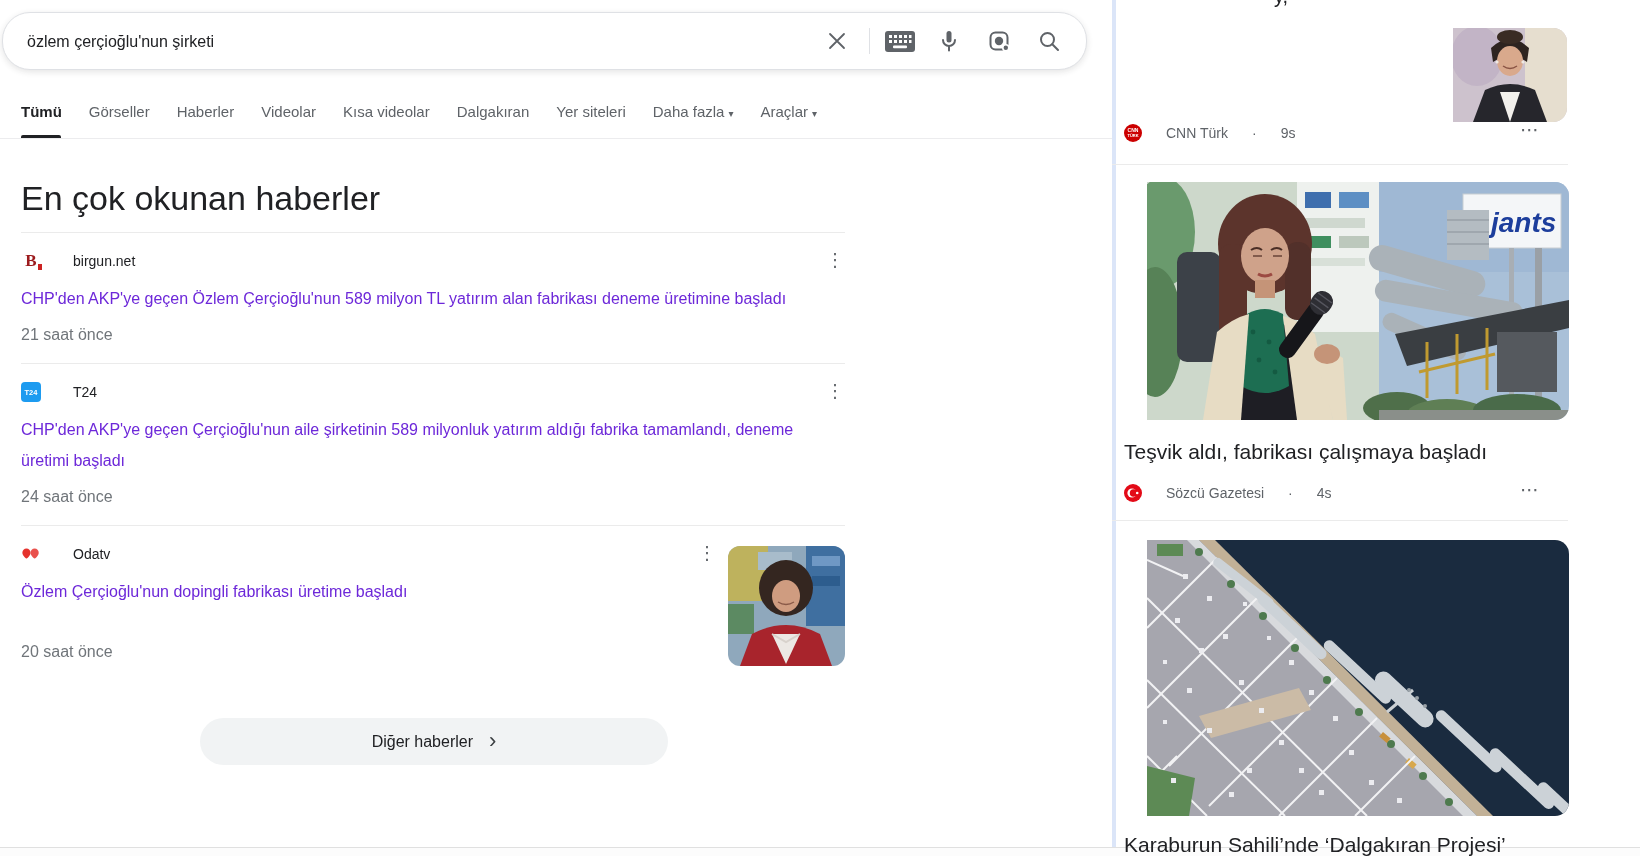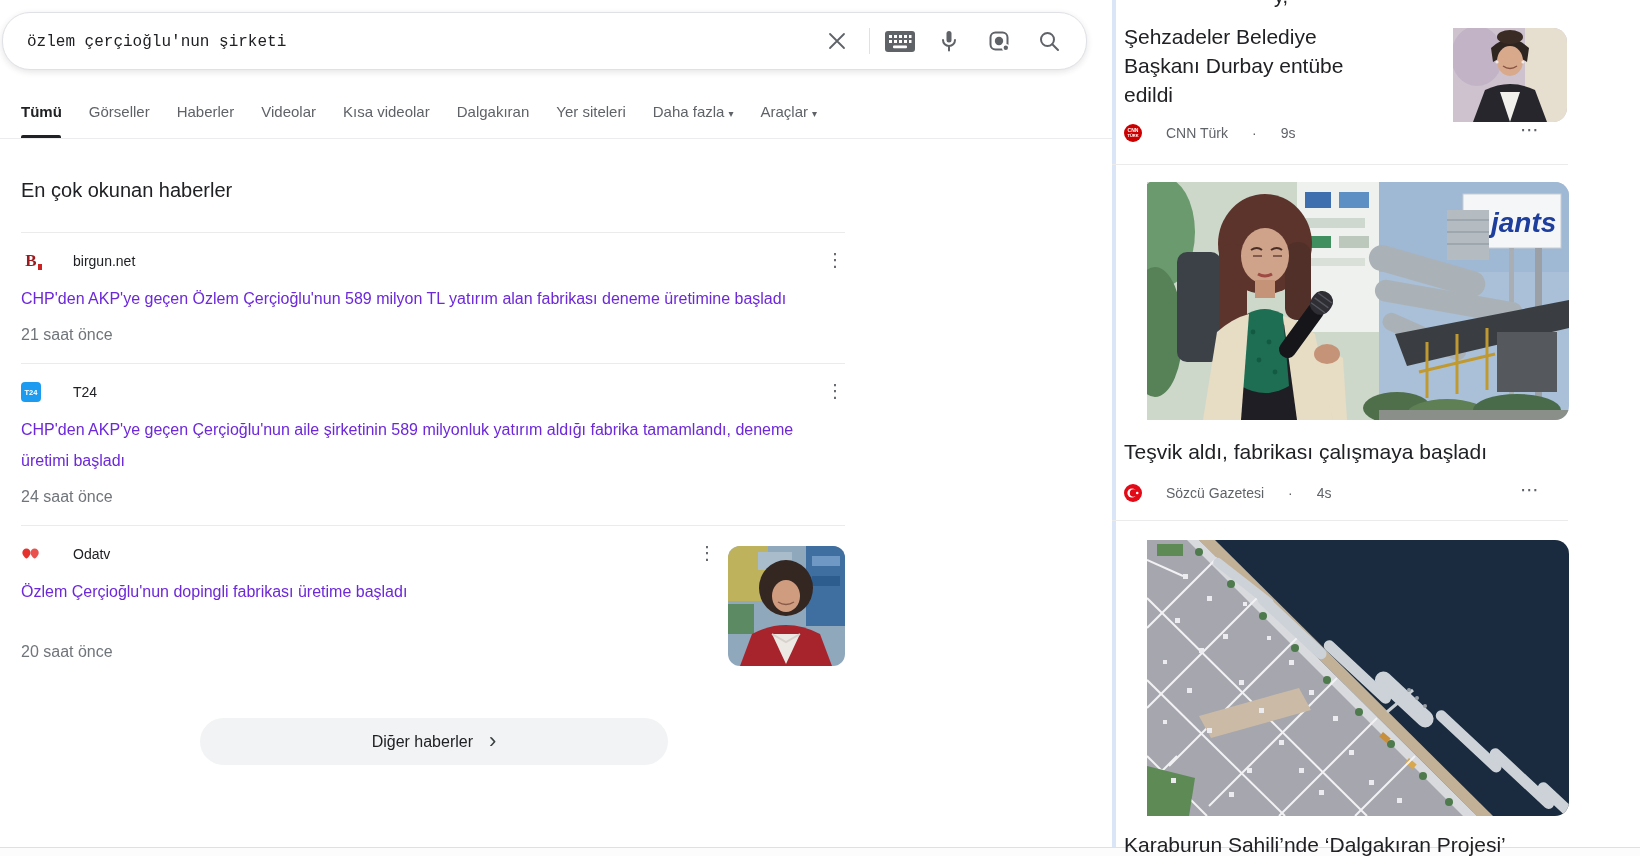--- a/index.html
+++ b/index.html
@@ -2,37 +2,37 @@
 <html><head>
 <meta charset="utf-8">
 <style>
   html,body{margin:0;padding:0;width:1640px;height:856px;overflow:hidden;background:#fff;
     font-family:"Liberation Sans","DejaVu Sans",sans-serif;color:#202124;}
   .abs{position:absolute;}
   
   #search-box{left:2px;top:12px;width:1083px;height:56px;border:1px solid #dfe1e5;border-radius:28px;
     box-shadow:0 2px 6px rgba(32,33,36,.12);background:#fff;}
   #search-input{position:absolute;left:22px;top:0;width:770px;height:56px;border:none;outline:none;
-    font-size:16px;color:#202124;font-family:Liberation Mono, monospace;background:transparent;}
+    font-size:16px;color:#202124;font-family:Liberation Sans, sans-serif;background:transparent;}
   .sicon{position:absolute;top:16px;width:24px;height:24px;cursor:pointer;}
   #clear-btn{left:822px;}
   #box-divider{left:866px;top:15px;width:1px;height:26px;background:#dfe1e5;}
   #kbd-btn{left:882px;top:18px;width:30px;height:21px;}
   #mic-btn{left:934px;}
   #lens-btn{left:984px;}
   #mag-btn{left:1034px;}
   
   #tabs{left:21px;top:103px;display:flex;gap:27px;font-size:15px;color:#5f6368;}
   .tab{cursor:pointer;white-space:nowrap;}
   .tab.active{color:#202124;font-weight:700;}
   .tab .arr{font-size:10px;margin-left:4px;color:#5f6368;}
   #tabs-border{left:0;top:138px;width:1112px;height:1px;background:#ececee;}
   #active-underline{left:21px;top:135px;width:40px;height:3px;background:#202124;border-radius:2px 2px 0 0;}
   
-  #heading{left:21px;top:179px;font-size:20px;color:#202124;}
+  #heading{left:21px;top:179px;font-size:34px;color:#202124;}
   #results{left:21px;top:232px;width:824px;}
   .result{position:relative;border-top:1px solid #ebebeb;padding:18px 0 19px 0;}
   .src-row{display:flex;align-items:center;gap:10px;height:20px;}
   .src-name{font-size:14px;color:#202124;padding-left:22px;}
   .r-title{margin-top:12px;font-size:16px;line-height:31px;color:#6d28d9;max-width:806px;cursor:pointer;}
   .r-time{margin-top:12px;font-size:16px;color:#70757a;}
   .dots-v{position:absolute;top:16px;right:0;font-size:18px;color:#5f6368;cursor:pointer;width:20px;text-align:center;}
   #result-2 .dots-v{right:128px;}
   #result-2 .r-time{margin-top:36px;}
   #thumb-odatv{position:absolute;right:0;top:20px;width:117px;height:120px;border-radius:12px;overflow:hidden;cursor:pointer;}
@@ -195,21 +195,20 @@
 
 <div class="abs" id="panel-divider"></div>
 <div class="abs" id="bottom-line"></div>
 <div class="abs" id="bottom-strip"></div>
 
 <div class="abs" id="panel">
   <div class="abs" id="clip-top">
       <span>y,</span>
     </div>
 
-  <div class="p-title" style="top:22px;width:262px;">Şehzadeler Belediye Başkanı Durbay entübe edildi</div>
   <div class="p-img" style="top:28px;left:306px;width:114px;height:94px;">
     <svg width="114" height="94" viewBox="0 0 114 94">
       <rect width="114" height="94" fill="#cdc2cd"></rect>
       <rect x="72" width="42" height="94" fill="#e6decf"></rect>
       <ellipse cx="24" cy="28" rx="26" ry="30" fill="#c2b4c6"></ellipse>
       <path d="M38,20 Q57,2 76,20 L74,34 Q57,22 40,34 Z" fill="#2e2420"></path>
       <ellipse cx="57" cy="9" rx="13" ry="7" fill="#3a2c24"></ellipse>
       <ellipse cx="57" cy="33" rx="13" ry="15" fill="#d9a98c"></ellipse>
       <path d="M50,38 q7,5 14,0" stroke="#8a5444" stroke-width="1.4" fill="none"></path>
       <circle cx="44" cy="34" r="1.6" fill="#efe9e2"></circle>

